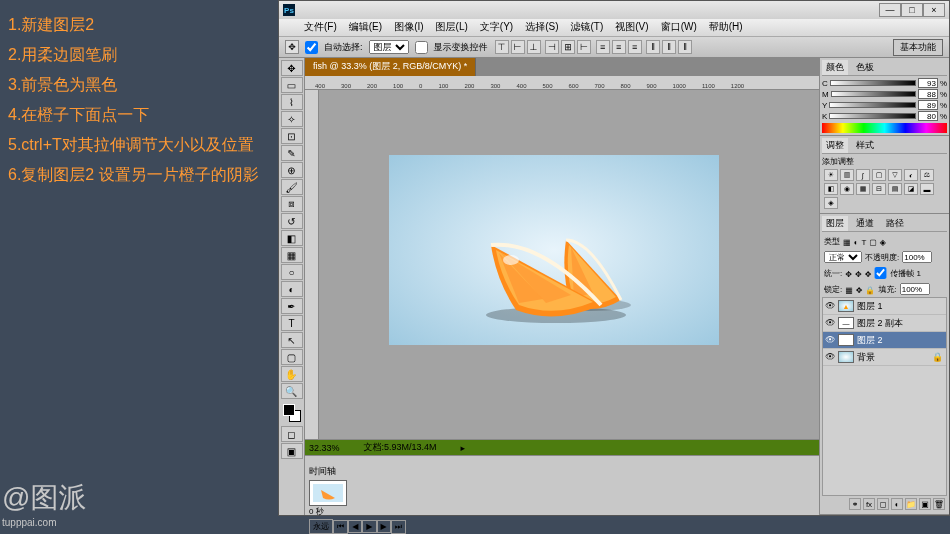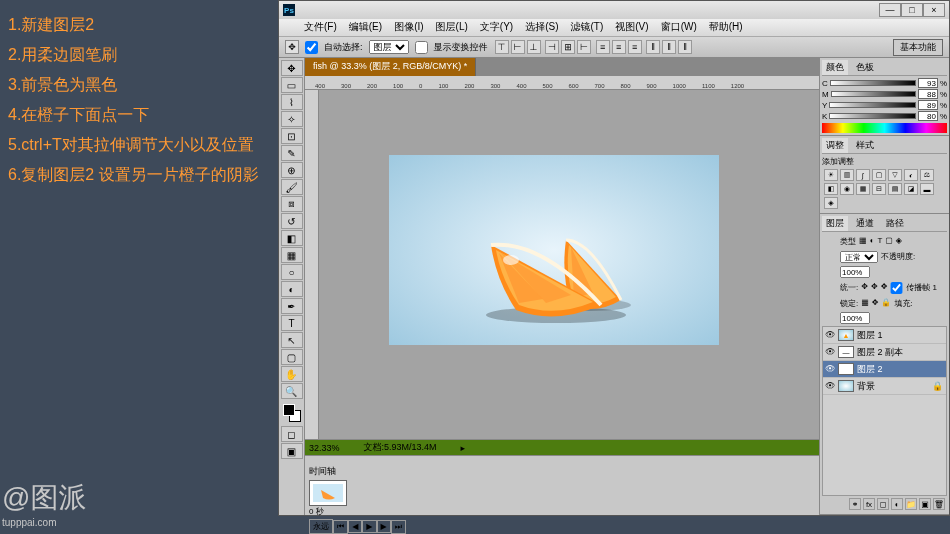--- a/index.html
+++ b/index.html
@@ -46,21 +46,21 @@
 .panel-tabs { display: flex; gap: 4px; font-size: 9px; border-bottom: 1px solid #999; margin-bottom: 2px;}
 .panel-tabs span { padding: 1px 4px; cursor: pointer; }
 .panel-tabs .active { background: #ddd; }
 .cmyk-row { display: flex; align-items: center; gap: 2px; font-size: 8px; margin: 1px 0;}
 .cmyk-row .slider { flex: 1; height: 6px; background: linear-gradient(to right, #fff, #000); border: 1px solid #666; }
 .cmyk-row input { width: 20px; height: 10px; font-size: 8px; border: 1px solid #666; text-align: right; padding-right: 1px;}
 .spectrum { height: 10px; background: linear-gradient(to right, red, yellow, lime, cyan, blue, magenta, red); margin-top: 2px; }
 .adjust-icons { display: flex; flex-wrap: wrap; gap: 2px; padding: 2px;}
 .adjust-icons span { width: 14px; height: 12px; border: 1px solid #999; background: #ddd; display: inline-flex; align-items: center; justify-content: center; font-size: 7px; cursor:pointer;}
 .layers-panel { flex: 1; display: flex; flex-direction: column; }
-.layers-opts { display: flex; align-items: flex-start; gap: 3px; padding: 2px; flex-wrap: wrap; font-size: 8px; margin-left: 16px;}
+.layers-opts { display: flex; align-items: flex-end; gap: 3px; padding: 2px; flex-wrap: wrap; font-size: 8px;}
 .layers-opts select, .layers-opts input { font-size: 8px; height: 12px; }
 .layer-list { flex: 1; background: #d0d0d0; border: 1px solid #999; overflow-y: auto; min-height:60px;}
 .layer-row { display: flex; align-items: center; height: 17px; border-bottom: 1px solid #bbb; padding: 0 2px; gap: 3px; cursor: pointer;}
 .layer-row.selected { background: #5a7aa8; color: #fff; }
 .layer-row .eye { width: 10px; height: 10px; font-size:8px;}
 .layer-row .thumb { width: 16px; height: 12px; background: #fff; border: 1px solid #666; display:inline-flex; align-items:center; justify-content:center; font-size:7px;}
 .layer-bottom { display: flex; gap: 2px; padding: 2px; font-size: 8px; justify-content: flex-end;}
 .layer-bottom span { width: 12px; height: 12px; border: 1px solid #999; display: inline-flex; align-items: center; justify-content: center; cursor:pointer;}
 </style>
 </head>

